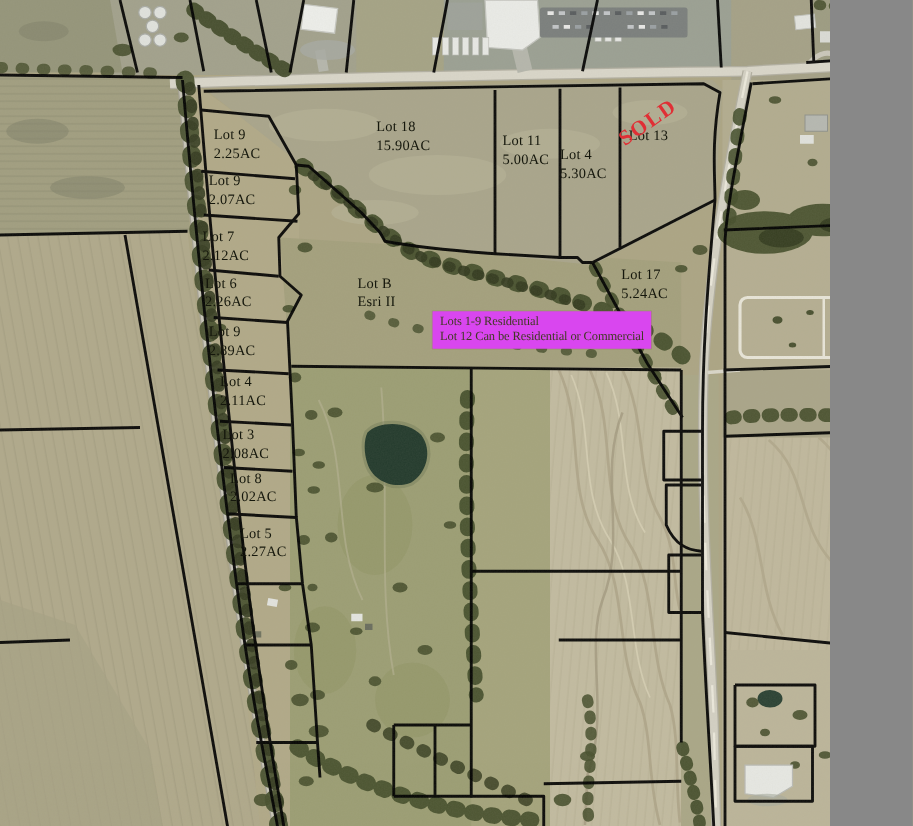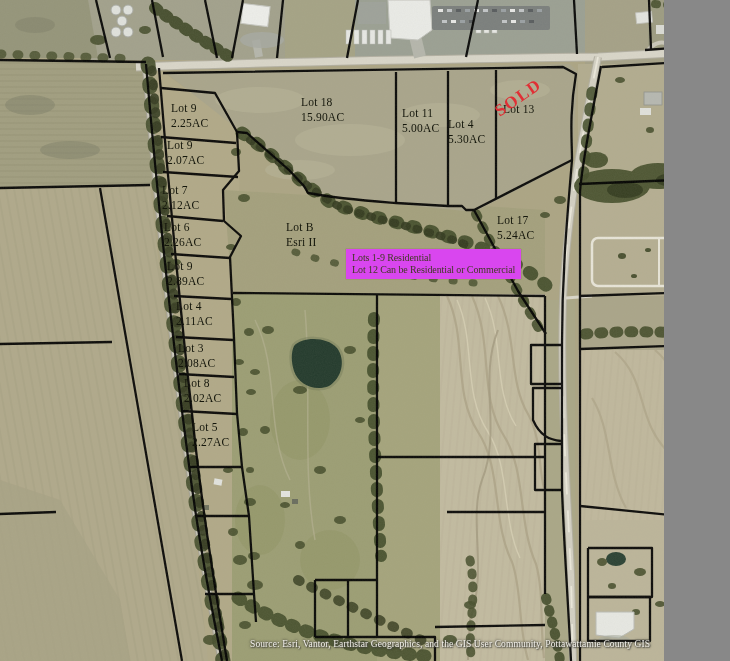--- a/index.html
+++ b/index.html
@@ -413,14 +413,13 @@
     <span class="ln">Esri II</span>
   </div>
 
   <div class="sold" style="color: rgb(224, 47, 53);">SOLD</div>
 
   <div class="infobox" style="background: #d946ef; margin-left: 33px;">
     <span class="ln">Lots 1-9 Residential</span>
     <span class="ln">Lot 12 Can be Residential or Commercial</span>
   </div>
 
-  <div class="attrib">Source: Esri, Vantor, Earthstar Geographics, and the GIS User Community, Pottawattamie County GIS</div>
 </div>
 
 </body></html>

